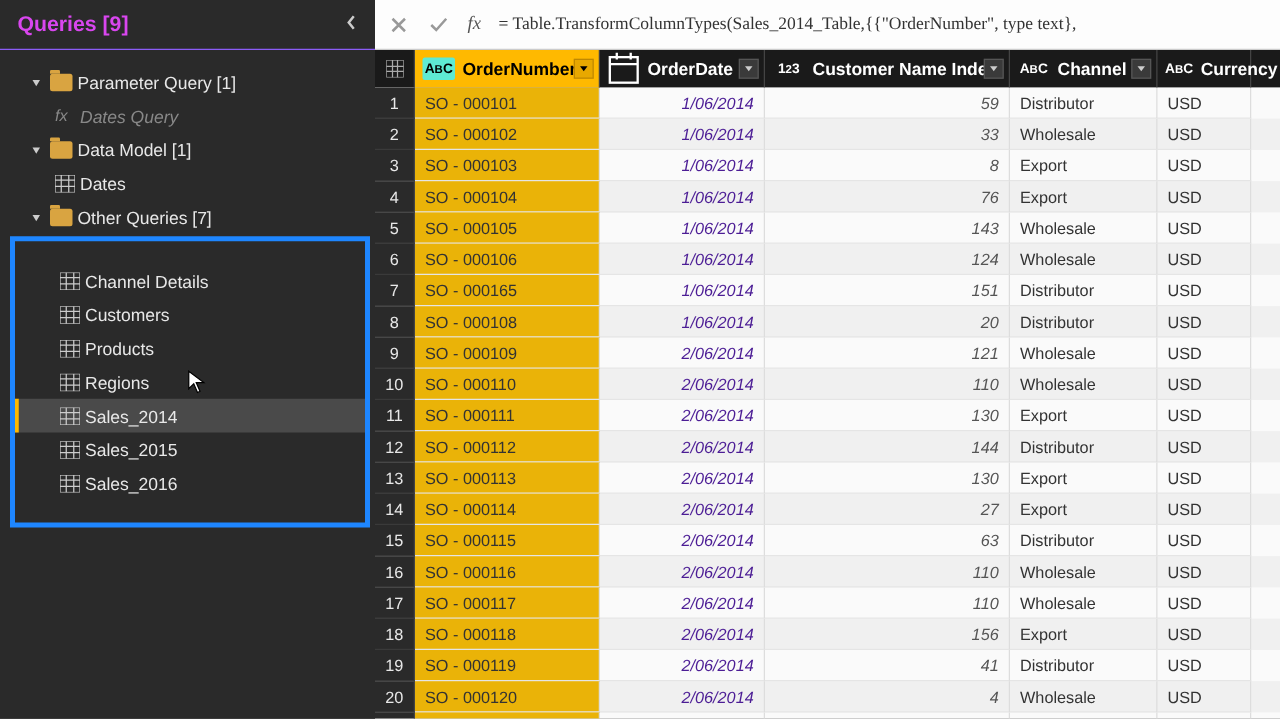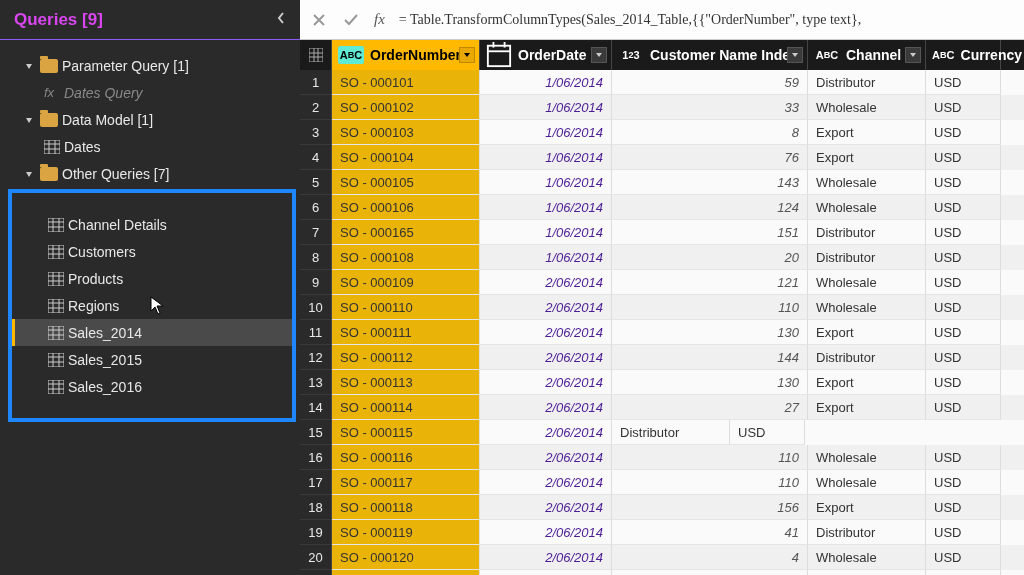--- a/index.html
+++ b/index.html
@@ -419,20 +419,21 @@
           <div class="cell c-order sel-col">SO - 000114</div>
           <div class="cell c-date it">2/06/2014</div>
           <div class="cell c-name num">27</div>
           <div class="cell c-chan">Export</div>
           <div class="cell c-curr">USD</div>
         </div>
         <div class="da-row">
           <div class="rh">15</div>
           <div class="cell c-order sel-col">SO - 000115</div>
           <div class="cell c-date it">2/06/2014</div>
+          <div class="cell c-name num">63</div>
           <div class="cell c-chan">Distributor</div>
           <div class="cell c-curr">USD</div>
         </div>
         <div class="da-row">
           <div class="rh">16</div>
           <div class="cell c-order sel-col">SO - 000116</div>
           <div class="cell c-date it">2/06/2014</div>
           <div class="cell c-name num">110</div>
           <div class="cell c-chan">Wholesale</div>
           <div class="cell c-curr">USD</div>

